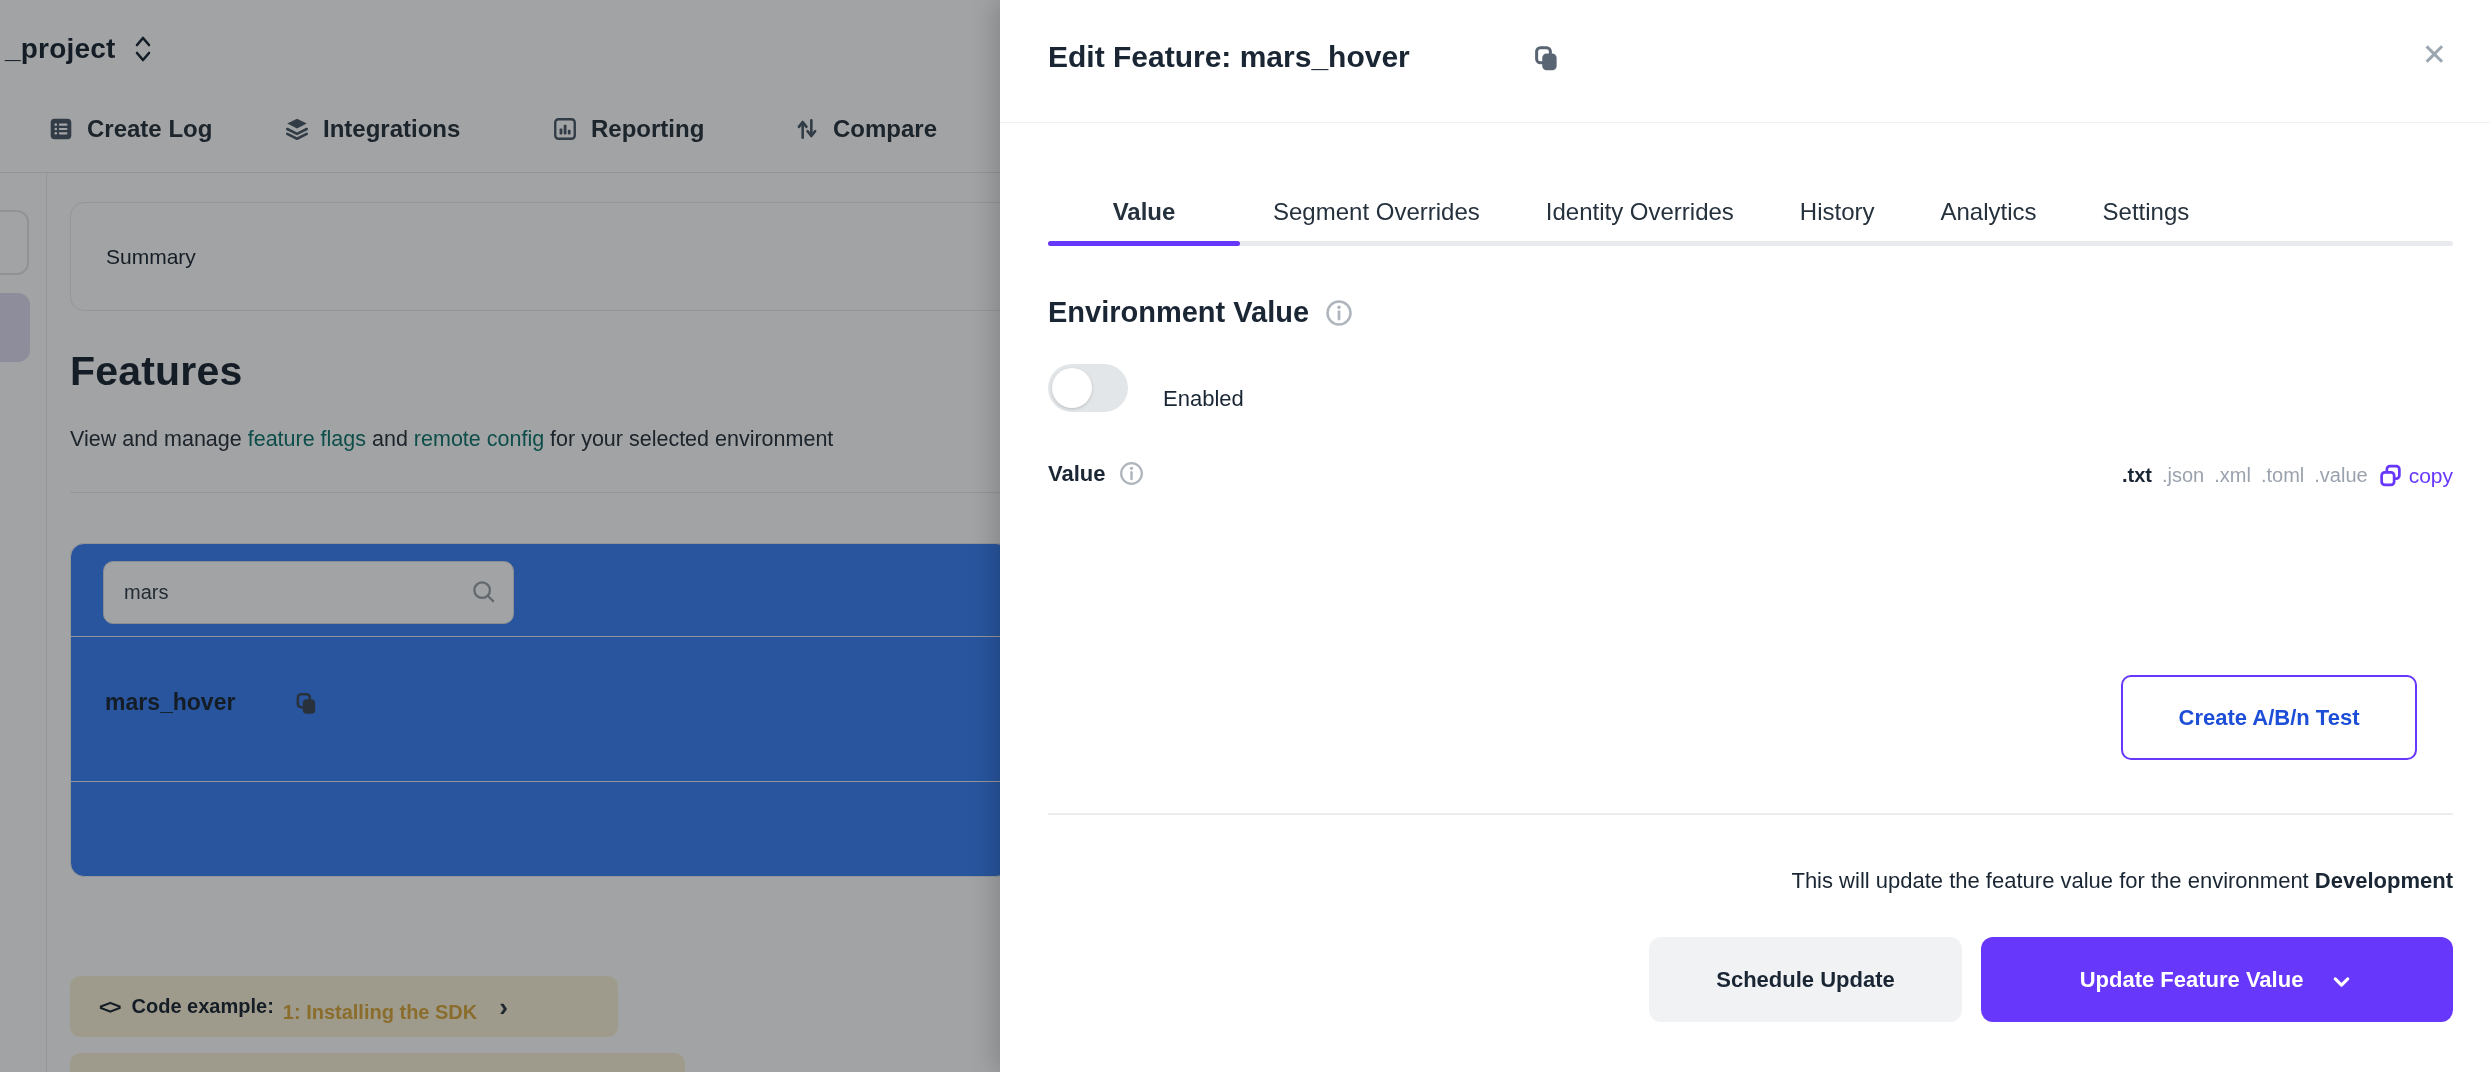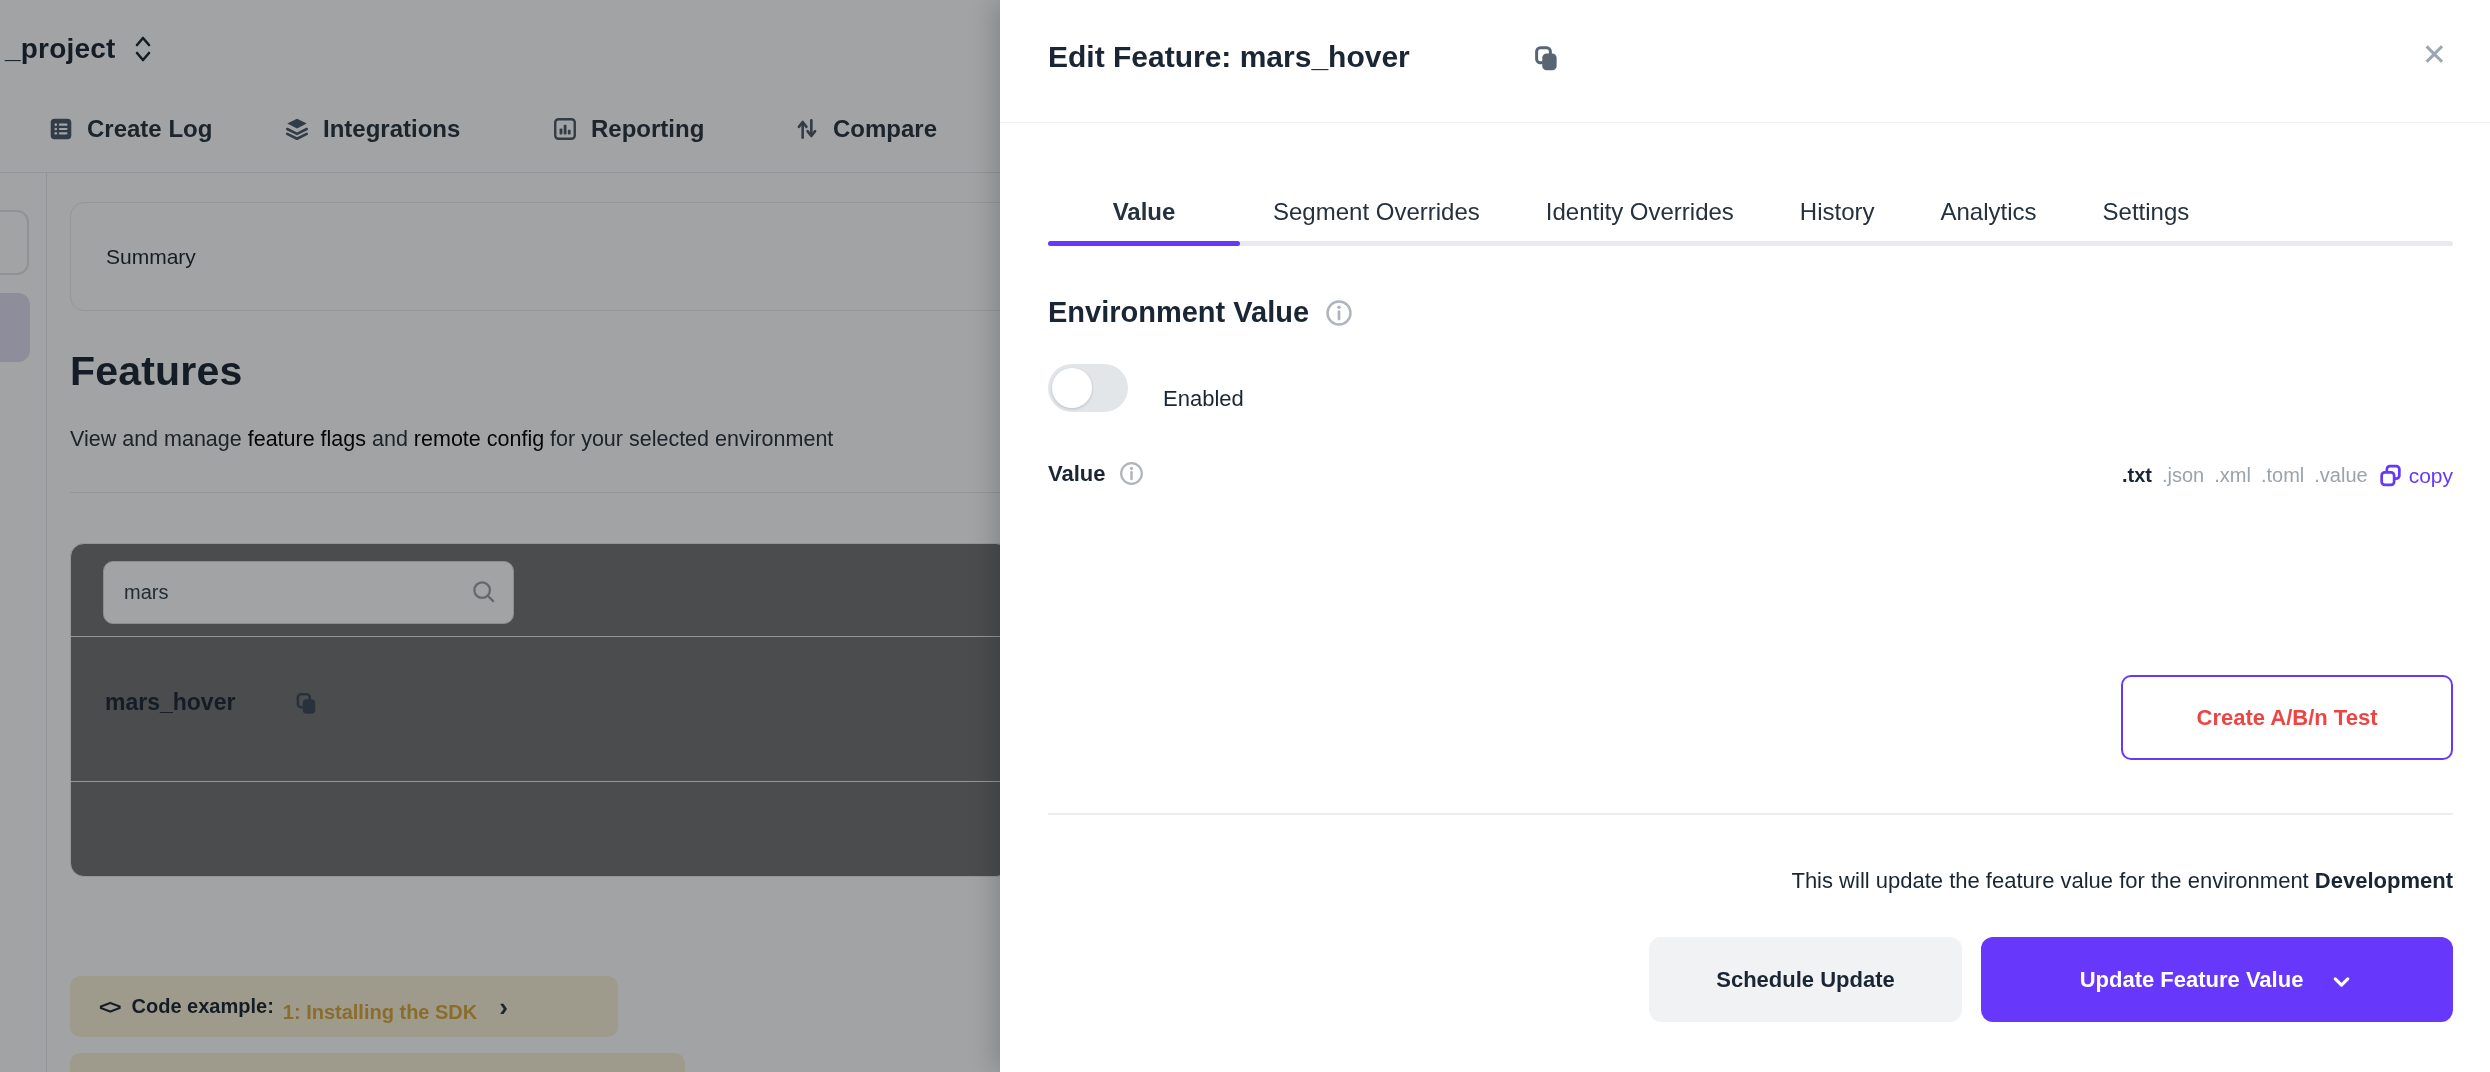--- a/index.html
+++ b/index.html
@@ -29,25 +29,25 @@
   .stub-outline { position: absolute; left: -18px; top: 210px; width: 47px; height: 65px; border: 2px solid #E4E4E8; border-radius: 12px; background: #fff; }
   .stub-selected { position: absolute; left: -18px; top: 293px; width: 48px; height: 69px; border-radius: 12px; background: #DFDCF0; }
 
   .summary-card { position: absolute; left: 70px; top: 202px; width: 950px; height: 109px;
                   background: #fff; border: 1px solid #E9EAEC; border-radius: 14px; }
   .summary-label { position: absolute; left: 35px; top: 42px; font-size: 21px; color: #1A2634; }
 
   .page-title { position: absolute; left: 70px; top: 348px; font-size: 41px; font-weight: 800; color: #1A2634; letter-spacing: 0.2px; }
   .page-desc { position: absolute; left: 70px; top: 427px; width: 930px; font-size: 21.5px; color: #27323E;
                white-space: nowrap; overflow: hidden; }
-  .page-desc a { color: #000000; text-decoration: none; cursor: pointer; }
+  .page-desc a { color: #0f766e; text-decoration: none; cursor: pointer; }
   .rule { position: absolute; left: 70px; top: 492px; width: 940px; height: 1px; background: #E9EAEC; }
 
   .features-card { position: absolute; left: 70px; top: 543px; width: 940px; height: 334px;
-                   background: #737373; border: 1px solid #E9EAEC; border-radius: 14px; }
+                   background: #3b82f6; border: 1px solid #E9EAEC; border-radius: 14px; }
   .search-wrap { position: absolute; left: 32px; top: 17px; width: 411px; height: 63px;
                  border: 1.5px solid #D9DCE0; border-radius: 10px; background: #fff; }
   .search-input { position: absolute; left: 20px; top: 0; width: 330px; height: 60px; border: 0; outline: none;
                   font-family: inherit; font-size: 20px; color: #33404D; background: transparent; }
   .search-icon { position: absolute; right: 14px; top: 15px; }
   .fc-div1 { position: absolute; left: 0; top: 92px; width: 100%; height: 1px; background: #E9EAEC; }
   .feature-row-name { position: absolute; left: 34px; top: 145px; font-size: 23px; font-weight: 600; color: #1A2634; }
   .feature-copy { position: absolute; left: 222px; top: 147px; color: #3D4A57; cursor: pointer; }
   .fc-div2 { position: absolute; left: 0; top: 237px; width: 100%; height: 1px; background: #E9EAEC; }
 
@@ -95,23 +95,23 @@
   .fmt-active { font-weight: 700; color: #1A2634; }
   .fmt { color: #9AA2AD; }
   .copy-link { display: flex; align-items: center; gap: 6px; color: #6837FC; cursor: pointer; }
   .copy-link .label { font-size: 21px; }
 
   .value-input { position: absolute; left: 48px; top: 516px; width: 1405px; height: 111px;
                  border: 1.5px solid #E3E5E9; border-radius: 12px; padding: 0 38px; font-family: inherit;
                  font-size: 22px; color: #33404D; outline: none; background: #fff; }
   .value-input::placeholder { color: #9FA6AE; }
 
-  .abn-btn { position: absolute; left: 1121px; top: 675px; width: 332px; height: 85px;
+  .abn-btn { position: absolute; left: 1121px; top: 675px; width: 296px; height: 85px;
              background: #fff; border: 2px solid #6837FC; border-radius: 10px;
-             font-family: inherit; font-size: 22px; font-weight: 700; color: #ef4444; cursor: pointer; }
+             font-family: inherit; font-size: 22px; font-weight: 700; color: #1d4ed8; cursor: pointer; }
 
   .footer-divider { position: absolute; left: 48px; top: 813px; width: 1405px; height: 2px; background: #EDEDF0; }
   .footer-note { position: absolute; right: 37px; top: 868px; font-size: 22px; color: #1A2634; white-space: nowrap; }
   .footer-note b { font-weight: 700; }
 
   .footer-buttons { position: absolute; right: 37px; top: 937px; display: flex; gap: 19px; }
   .schedule-btn { width: 313px; height: 85px; background: #F1F2F4; border: 0; border-radius: 12px;
                   font-family: inherit; font-size: 22px; font-weight: 700; color: #1A2634; cursor: pointer; }
   .update-btn { width: 472px; height: 85px; background: #6837FC; border: 0; border-radius: 12px;
                 display: flex; align-items: center; justify-content: center; gap: 26px;

